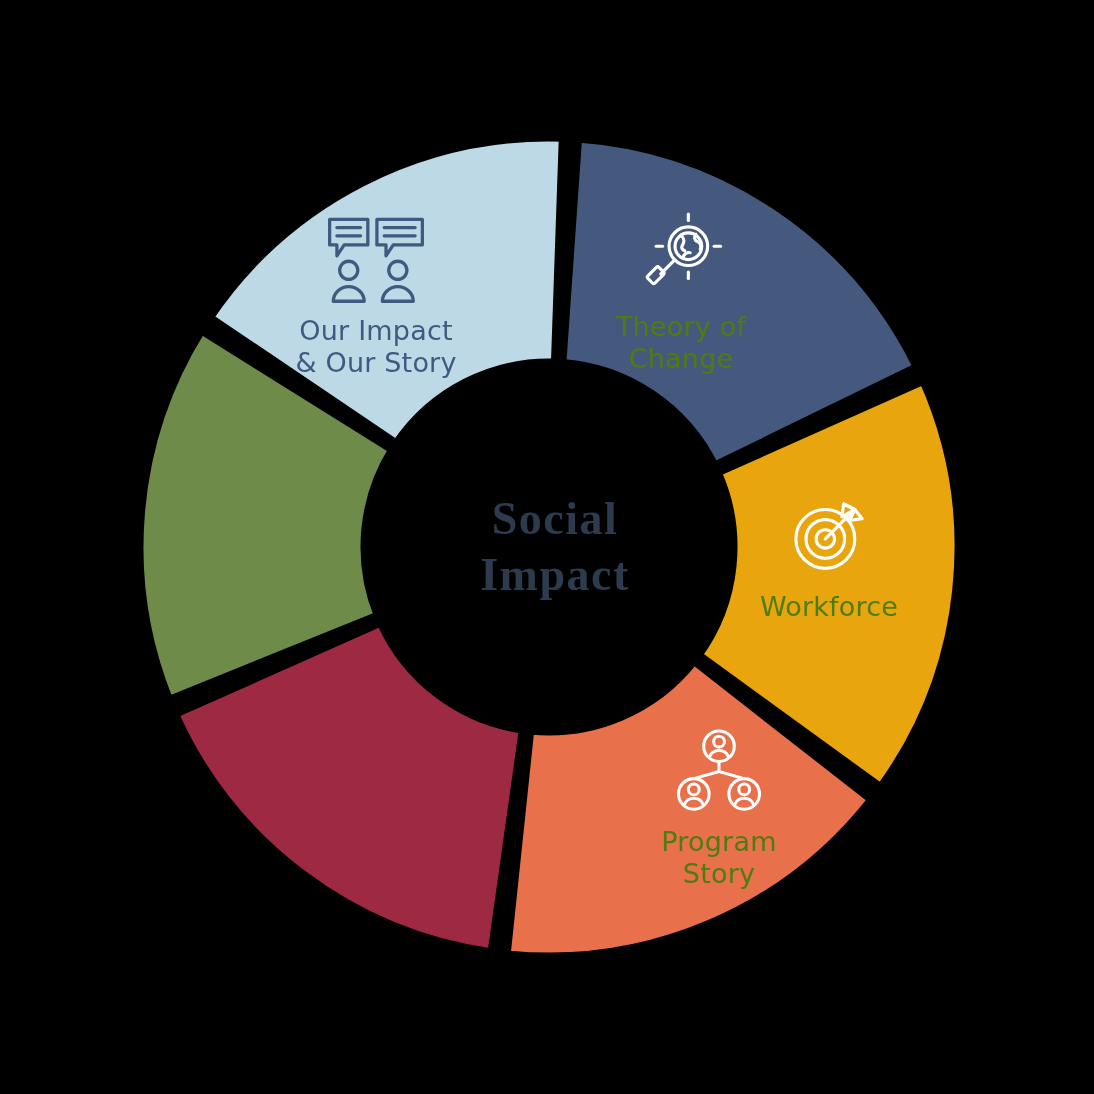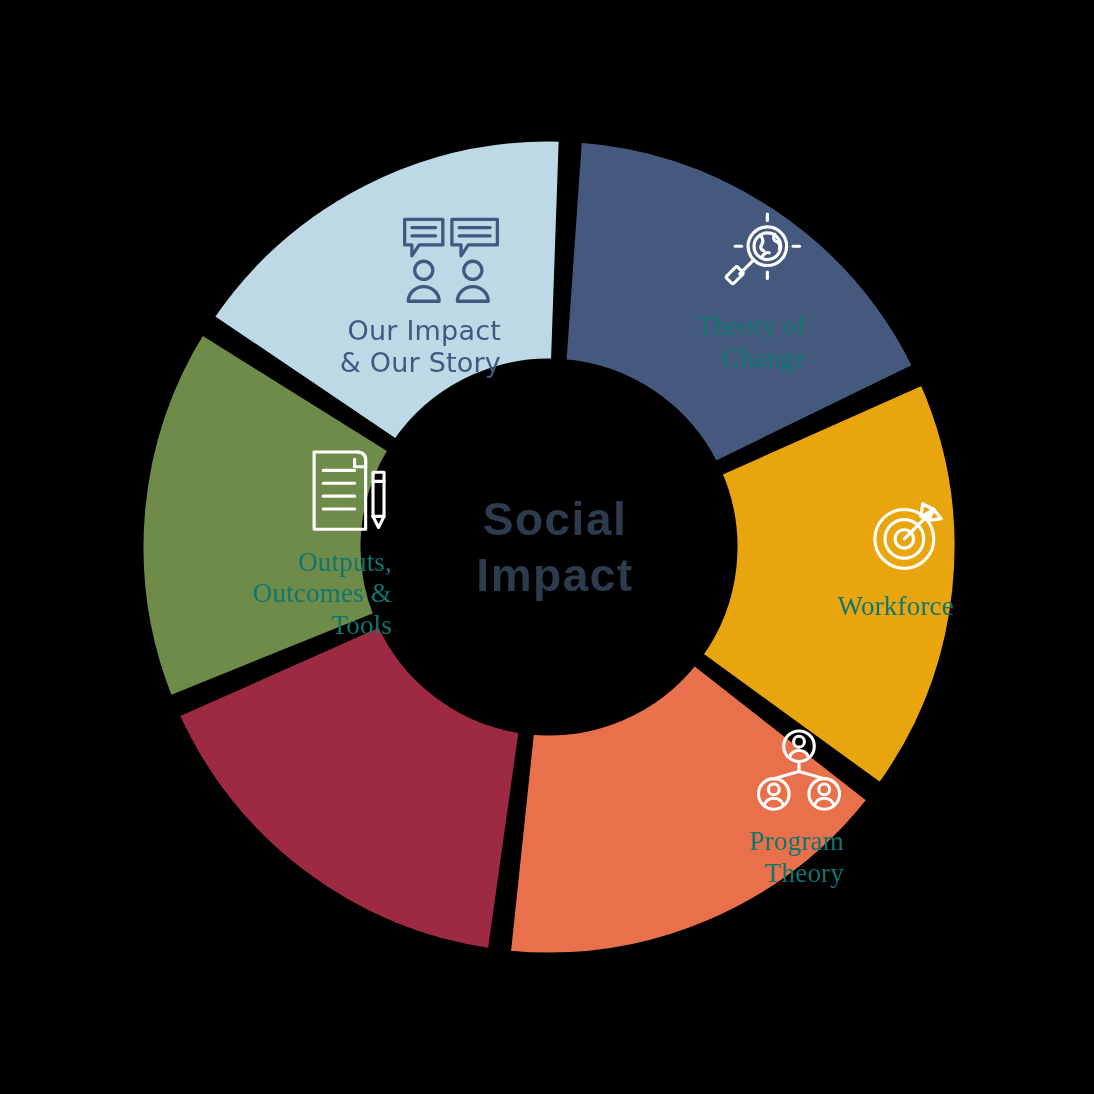--- a/index.html
+++ b/index.html
@@ -29,56 +29,56 @@
   }
   .seg-path {
     stroke: #000000;
     stroke-width: 9;
     stroke-linejoin: round;
   }
   
   .seg-item {
     position: absolute;
     width: 250px;
-    text-align: right;
+    text-align: center;
     transform: translate(-50%, -50%);
     pointer-events: auto;
   }
   .seg-icon {
     display: block;
     margin: 0 auto 10px auto;
     line-height: 0;
   }
   .seg-label {
     font-family: "DejaVu Sans", sans-serif;
     font-size: 27px;
     line-height: 1.17;
     letter-spacing: 0.2px;
     font-weight: 400;
     white-space: pre-line;
   }
-  .light-on-dark { color: #0f766e; font-family: Liberation Serif, serif; }
+  .light-on-dark { color: #4d7c0f; }
   .dark-on-light { color: #3E5A80; }
 
   #hub {
     position: absolute;
     left: 549px;
     top: 547px;
     width: 368px;
     height: 368px;
     margin-left: -184px;
     margin-top: -184px;
     border-radius: 50%;
     background: #000000;
     display: flex;
     align-items: center;
     justify-content: center;
   }
   #hub-title {
-    font-family: Liberation Sans, sans-serif;
+    font-family: Liberation Serif, serif;
     font-weight: 700;
     font-size: 46px;
     line-height: 1.22;
     letter-spacing: 1.5px;
     text-align: center;
     color: #2D3B4E;
     white-space: pre-line;
     margin-left: 12px;
   }
 </style>
@@ -163,42 +163,24 @@
         <circle cx="22" cy="75" r="17"></circle>
         <circle cx="22" cy="70" r="6"></circle>
         <path d="M12 86 a10.5 9 0 0 1 20 0"></path>
         <circle cx="78" cy="75" r="17"></circle>
         <circle cx="78" cy="70" r="6"></circle>
         <path d="M68 86 a10.5 9 0 0 1 20 0"></path>
         <path d="M50 39 L50 50 M22 58 L50 50 L78 58"></path>
       </svg>
     </div>
     <div class="seg-label light-on-dark">Program
-Theory</div>
+Story</div>
   </div>
 
 
-  <div class="seg-item" id="item-4" style="left: 267px; top: 542.5px;">
-    <div class="seg-icon">
-      <svg width="84" height="92" viewBox="0 0 90 100" fill="none" stroke="#FFFFFF" stroke-width="3.4" stroke-linecap="round" stroke-linejoin="round">
-        <path d="M6 8 h48 a8 8 0 0 1 8 8 v76 h-56 Z"></path>
-        <path d="M54 8 a8 8 0 0 1 8 8 v8 h-12 v-8"></path>
-        <line x1="16" y1="28" x2="50" y2="28"></line>
-        <line x1="16" y1="42" x2="50" y2="42"></line>
-        <line x1="16" y1="56" x2="50" y2="56"></line>
-        <line x1="16" y1="70" x2="50" y2="70"></line>
-        <path d="M70 30 h12 v48 l-6 12 l-6 -12 Z"></path>
-        <line x1="70" y1="40" x2="82" y2="40"></line>
-        <line x1="70" y1="78" x2="82" y2="78"></line>
-      </svg>
-    </div>
-    <div class="seg-label light-on-dark">Outputs,
-Outcomes &amp;
-Tools</div>
-  </div>
 
   <div class="seg-item" id="item-5" style="left: 376px; top: 296px;">
     <div class="seg-icon">
       <svg width="100" height="92" viewBox="0 0 110 100" fill="none" stroke="#3E5A80" stroke-width="3.6" stroke-linecap="round" stroke-linejoin="round">
         <path d="M4 6 h42 v28 h-26 l-8 12 v-12 h-8 Z"></path>
         <line x1="12" y1="15" x2="38" y2="15"></line>
         <line x1="12" y1="24" x2="38" y2="24"></line>
         <path d="M56 6 h50 v28 h-32 l-8 12 v-12 h-10 Z"></path>
         <line x1="64" y1="15" x2="98" y2="15"></line>
         <line x1="64" y1="24" x2="98" y2="24"></line>

